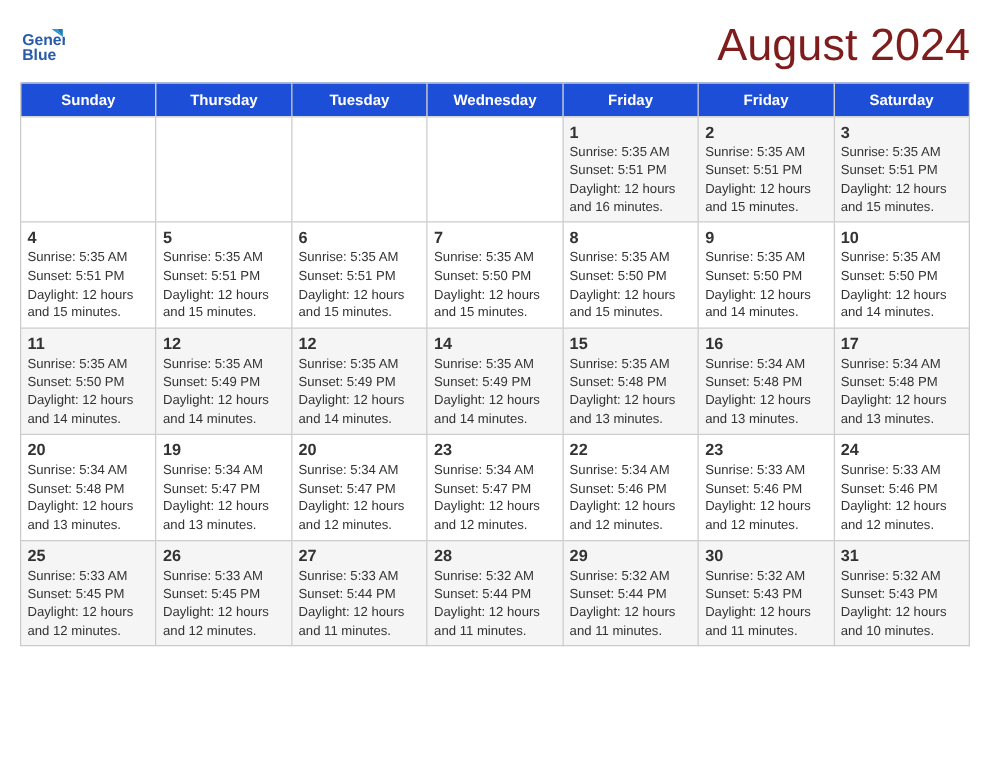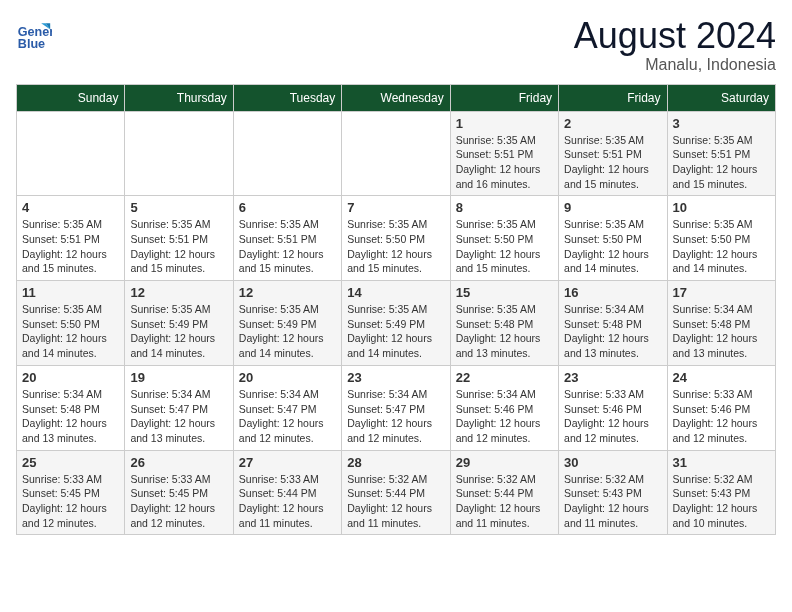--- a/index.html
+++ b/index.html
@@ -24,39 +24,39 @@
     .logo-icon {
       width: 36px;
       height: 36px;
     }
     .title-block {
       text-align: right;
     }
     .month-year {
       font-size: 36px;
       font-weight: 300;
-      color: #0f172a;
+      color: #7f1d1d;
       line-height: 1.1;
     }
     .location {
       font-size: 16px;
       color: #555;
     }
     table {
       width: 100%;
       border-collapse: collapse;
       font-size: 11px;
     }
     thead tr th {
-      background-color: #14532d;
+      background-color: #1d4ed8;
       color: #fff;
-      text-align: right;
+      text-align: center;
       padding: 6px 6px;
       font-size: 12px;
-      font-weight: normal;
+      font-weight: bold;
       border: 1px solid #ccc;
     }
     tbody tr td {
       border: 1px solid #ccc;
       vertical-align: top;
       padding: 4px 5px;
       height: 80px;
       width: 108px;
       background: #fff;
     }
@@ -86,21 +86,20 @@
   <div class="logo">
     <svg class="logo-icon" viewBox="0 0 40 40">
       <text x="2" y="22" font-size="14" font-weight="bold" fill="#2a5ba8">General</text>
       <text x="2" y="36" font-size="14" font-weight="bold" fill="#2a5ba8">Blue</text>
       <polygon points="28,8 38,15 33,8" fill="#2a9ad4"></polygon>
       <polygon points="33,8 38,15 38,8" fill="#1a7ab4"></polygon>
     </svg>
   </div>
   <div class="title-block">
     <div class="month-year">August 2024</div>
-    <div class="location">Manalu, Indonesia</div>
   </div>
 </div>
 
 <table>
   <thead>
     <tr id="weekday-header">
     <th>Sunday</th>
         <th>Thursday</th>
         <th>Tuesday</th>
         <th>Wednesday</th>

